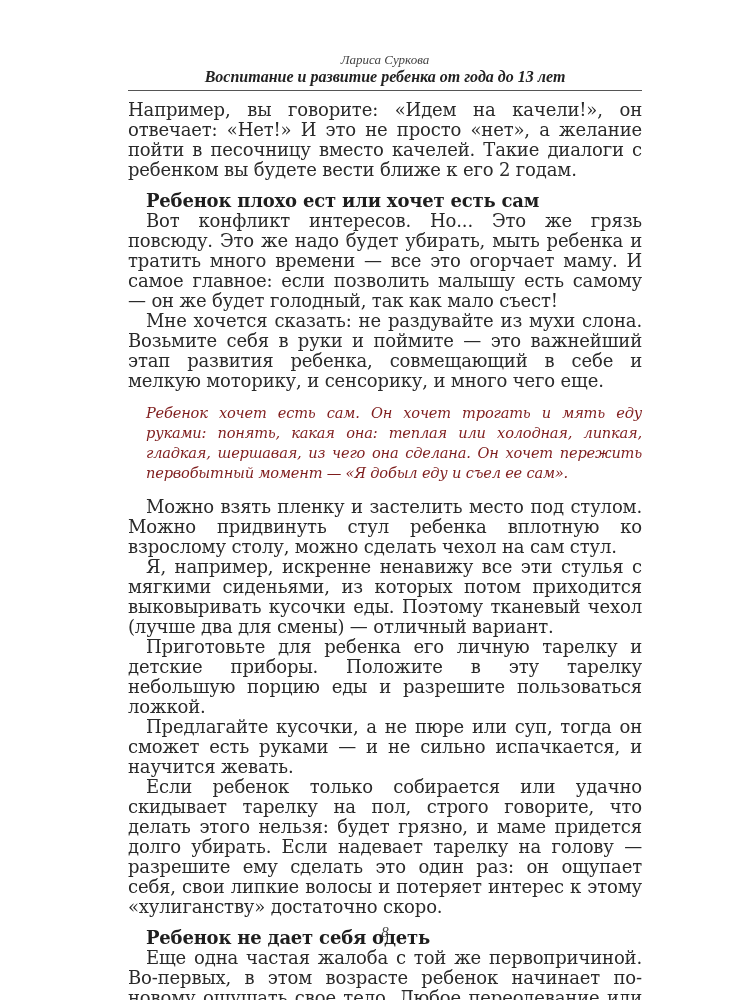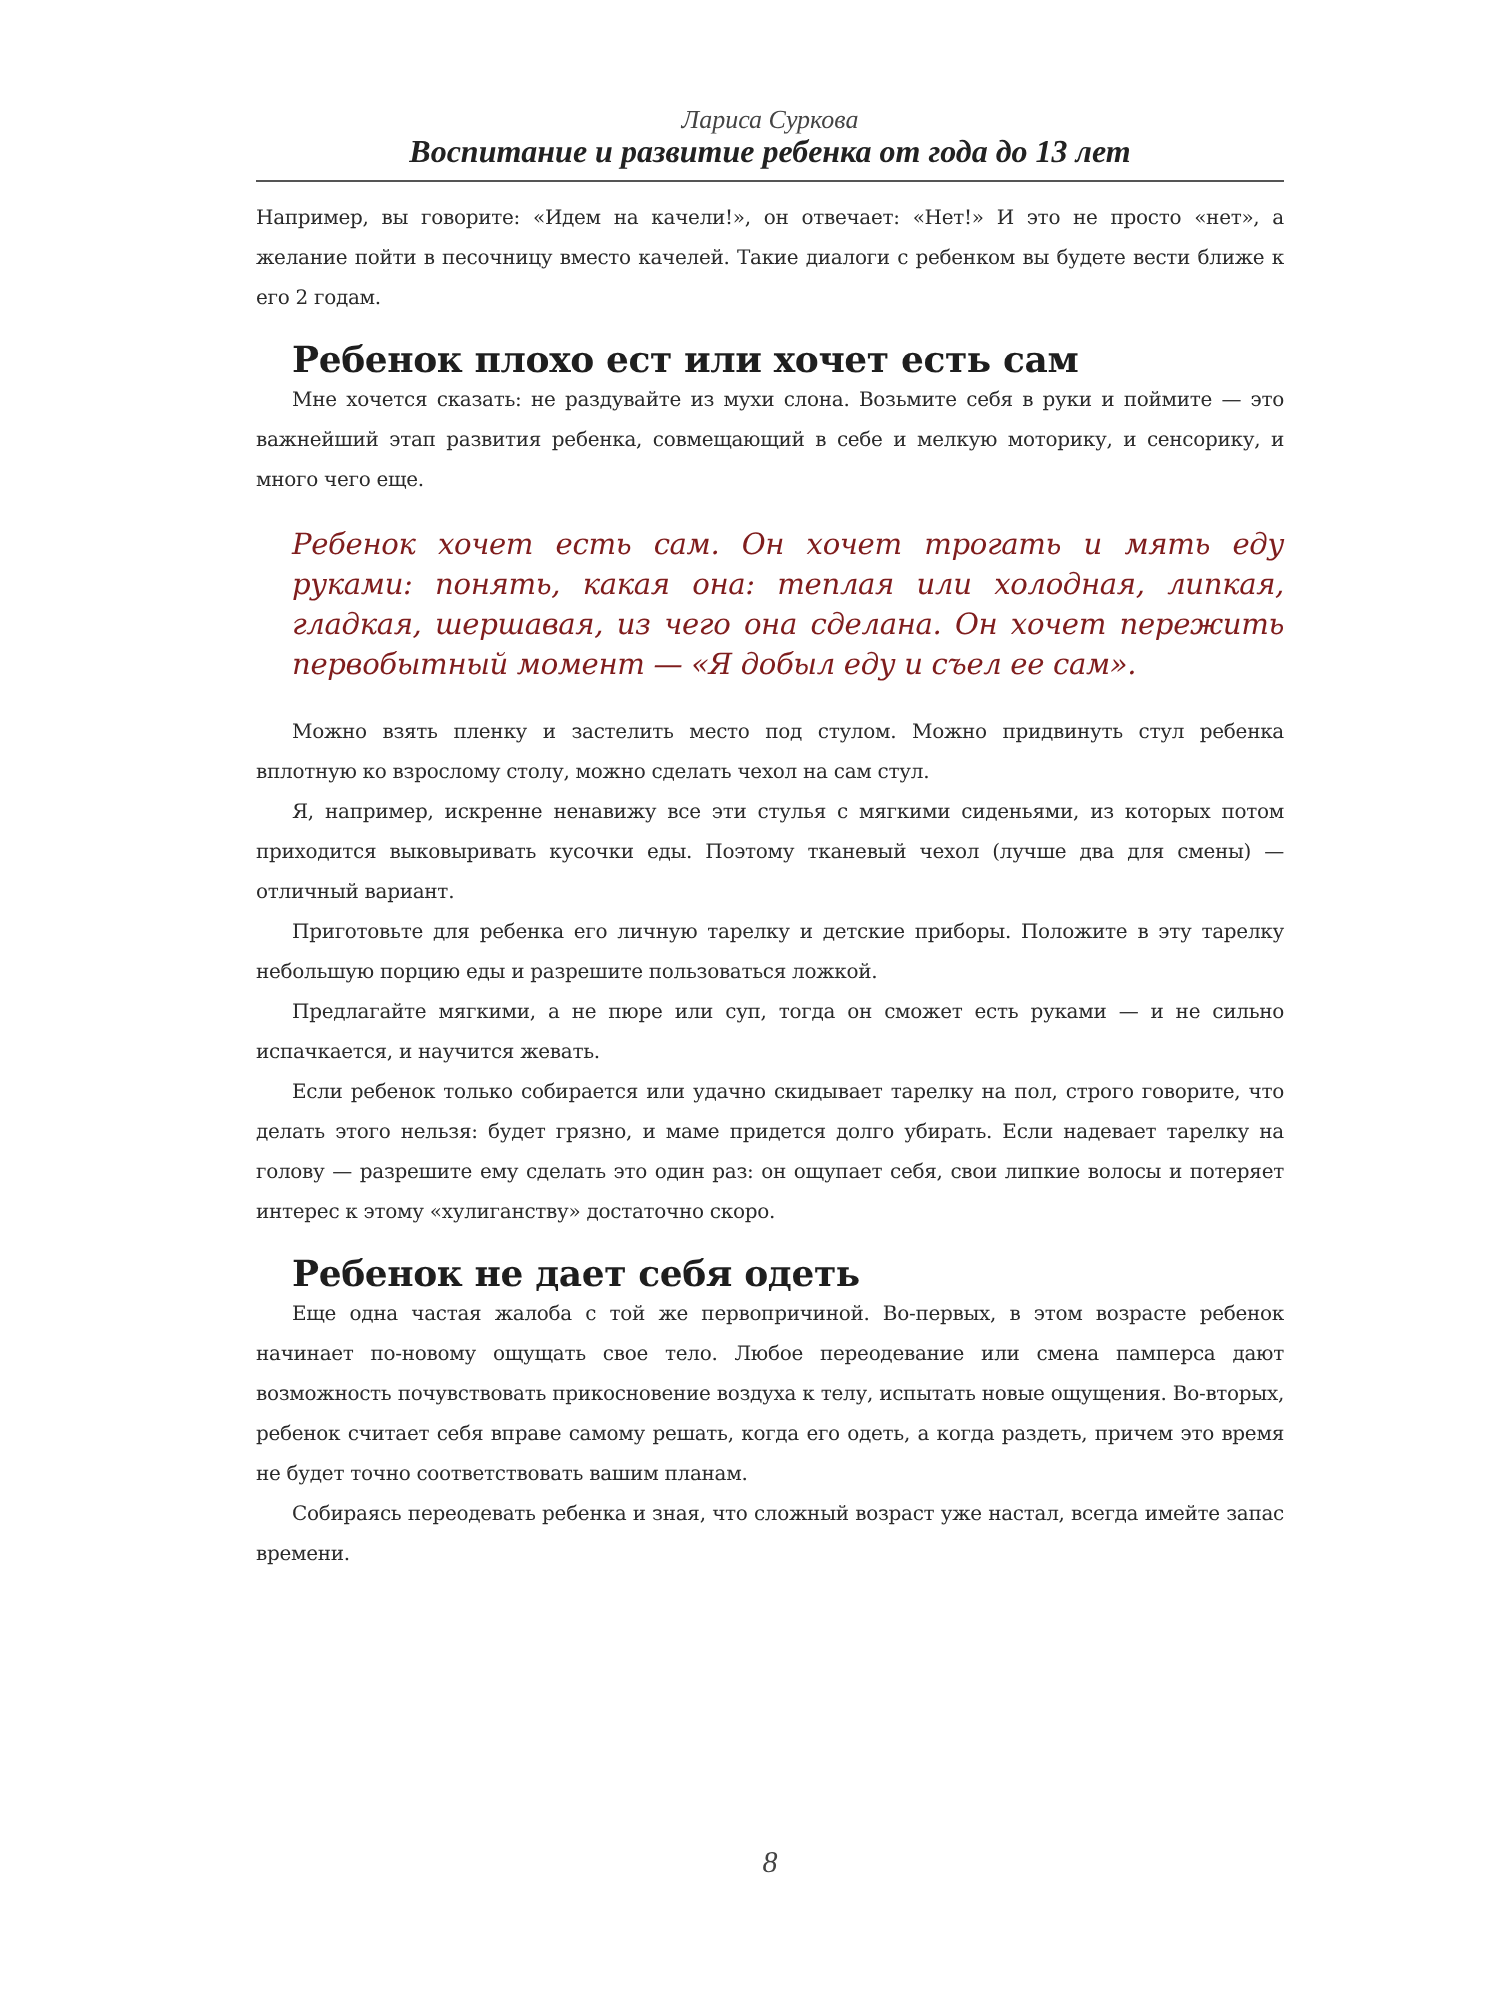--- a/index.html
+++ b/index.html
@@ -51,21 +51,21 @@
     border-top: 1.5px solid #555;
   }
   .content {
     position: absolute;
     left: 0;
     top: 100px;
     width: 514px;
   }
   p {
     margin: 0;
-    font-size: 10px;
+    font-size: 18px;
     line-height: 20px;
     text-align: justify;
     text-align-last: left;
     letter-spacing: -0.15px;
     word-spacing: 0px;
   }
   p.indent { text-indent: 18px; }
   h3 {
     margin: 11px 0 0 0;
     padding-left: 18px;
@@ -108,28 +108,29 @@
     <div class="book-title">Воспитание и развитие ребенка от года до 13 лет</div>
   </div>
 
   <div class="head-rule"></div>
 
   <div class="content">
 
     <p>Например, вы говорите: «Идем на качели!», он отвечает: «Нет!» И это не просто «нет», а желание пойти в песочницу вместо качелей. Такие диалоги с ребенком вы будете вести ближе к его 2 годам.</p>
 
     <h3>Ребенок плохо ест или хочет есть сам</h3>
+    <p class="indent">Вот конфликт интересов. Но... Это же грязь повсюду. Это же надо будет убирать, мыть ребенка и тратить много времени — все это огорчает маму. И самое главное: если позволить малышу есть самому — он же будет голодный, так как мало съест!</p>
     <p class="indent">Мне хочется сказать: не раздувайте из мухи слона. Возьмите себя в руки и поймите — это важнейший этап развития ребенка, совмещающий в себе и мелкую моторику, и сенсорику, и много чего еще.</p>
 
     <div class="callout">Ребенок хочет есть сам. Он хочет трогать и мять еду руками: понять, какая она: теплая или холодная, липкая, гладкая, шершавая, из чего она сделана. Он хочет пережить первобытный момент — «Я добыл еду и съел ее сам».</div>
 
     <p class="indent">Можно взять пленку и застелить место под стулом. Можно придвинуть стул ребенка вплотную ко взрослому столу, можно сделать чехол на сам стул.</p>
     <p class="indent">Я, например, искренне ненавижу все эти стулья с мягкими сиденьями, из которых потом приходится выковыривать кусочки еды. Поэтому тканевый чехол (лучше два для смены) — отличный вариант.</p>
     <p class="indent">Приготовьте для ребенка его личную тарелку и детские приборы. Положите в эту тарелку небольшую порцию еды и разрешите пользоваться ложкой.</p>
-    <p class="indent">Предлагайте мягкими, а не пюре или суп, тогда он сможет есть руками — и не сильно испачкается, и научится жевать.</p>
+    <p class="indent">Предлагайте кусочки, а не пюре или суп, тогда он сможет есть руками — и не сильно испачкается, и научится жевать.</p>
     <p class="indent">Если ребенок только собирается или удачно скидывает тарелку на пол, строго говорите, что делать этого нельзя: будет грязно, и маме придется долго убирать. Если надевает тарелку на голову — разрешите ему сделать это один раз: он ощупает себя, свои липкие волосы и потеряет интерес к этому «хулиганству» достаточно скоро.</p>
 
     <h3>Ребенок не дает себя одеть</h3>
     <p class="indent">Еще одна частая жалоба с той же первопричиной. Во-первых, в этом возрасте ребенок начинает по-новому ощущать свое тело. Любое переодевание или смена памперса дают возможность почувствовать прикосновение воздуха к телу, испытать новые ощущения. Во-вторых, ребенок считает себя вправе самому решать, когда его одеть, а когда раздеть, причем это время не будет точно соответствовать вашим планам.</p>
     <p class="indent">Собираясь переодевать ребенка и зная, что сложный возраст уже настал, всегда имейте запас времени.</p>
 
   </div>
 
   <div class="page-number">8</div>
 </div>

